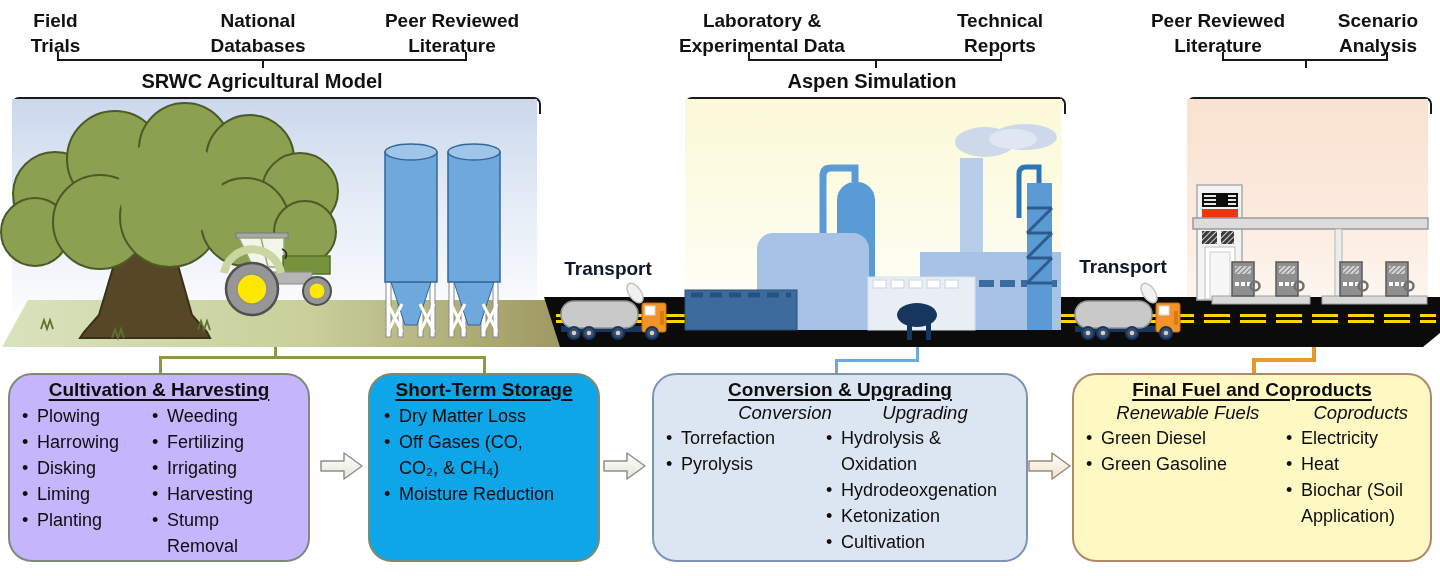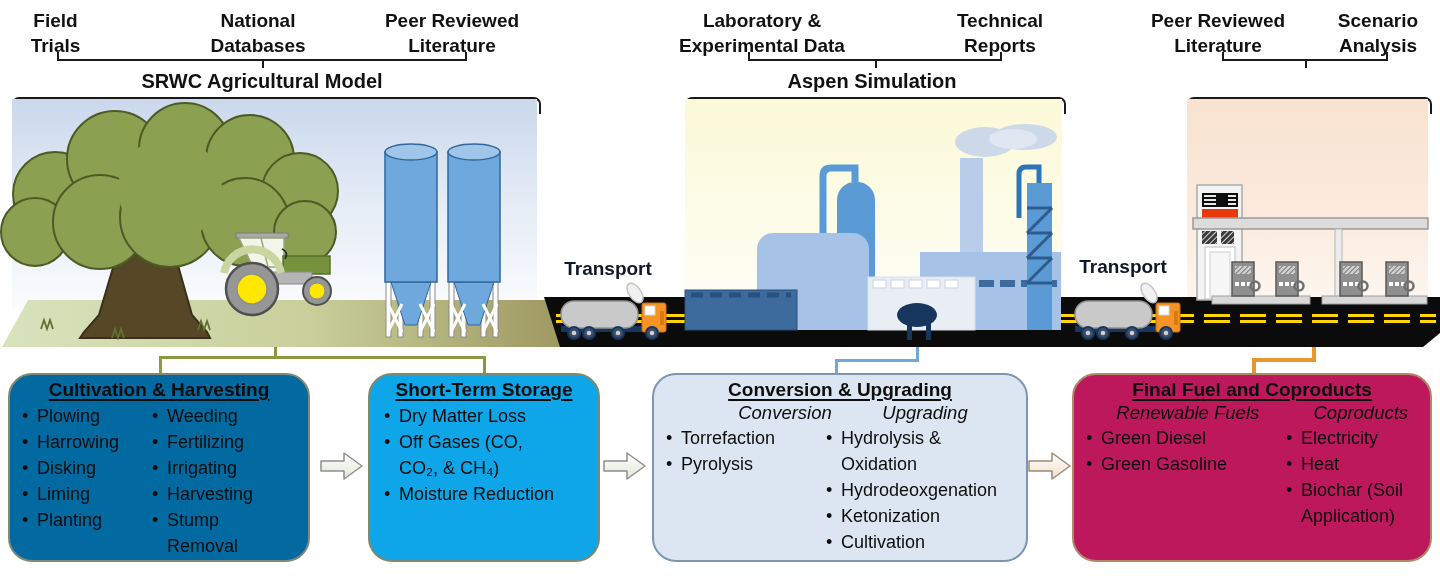--- a/index.html
+++ b/index.html
@@ -347,21 +347,21 @@
       <circle cx="18" cy="52" r="2.3"></circle>
         <circle cx="33" cy="52" r="2.3"></circle>
         <circle cx="62" cy="52" r="2.3"></circle>
         <circle cx="96" cy="52" r="2.3"></circle>
     </g>
   </svg>
 
   <div class="transport-label" style="left:558px;top:258px;width:100px;">Transport</div>
   <div class="transport-label" style="left:1073px;top:256px;width:100px;">Transport</div>
 
-  <div class="pbox" style="left:8px;width:302px;background:#0369a1;border-color:#7f8a76;">
+  <div class="pbox" style="left:8px;width:302px;background:#c4b5fd;border-color:#7f8a76;">
     <div class="pbox-title">Cultivation &amp; Harvesting</div>
     <div class="cols">
       <ul class="blist" style="width:130px;">
         <li>Plowing</li>
         <li>Harrowing</li>
         <li>Disking</li>
         <li>Liming</li>
         <li>Planting</li>
       </ul>
       <ul class="blist" style="width:145px;">
@@ -398,21 +398,21 @@
       </ul>
       <ul class="blist" style="width:196px;">
         <li style="width:130px;">Hydrolysis &amp; Oxidation</li>
         <li>Hydrodeoxgenation</li>
         <li>Ketonization</li>
         <li>Cultivation</li>
       </ul>
     </div>
   </div>
 
-  <div class="pbox" style="left:1072px;width:360px;background:#be185d;border-color:#b08968;">
+  <div class="pbox" style="left:1072px;width:360px;background:#fef9c3;border-color:#b08968;">
     <div class="pbox-title">Final Fuel and Coproducts</div>
     <div class="subhead-row">
       <div class="subhead" style="width:210px;">Renewable Fuels</div>
       <div class="subhead" style="width:140px;">Coproducts</div>
     </div>
     <div class="cols" style="margin-top:-2px;">
       <ul class="blist" style="width:200px;">
         <li>Green Diesel</li>
         <li>Green Gasoline</li>
       </ul>

